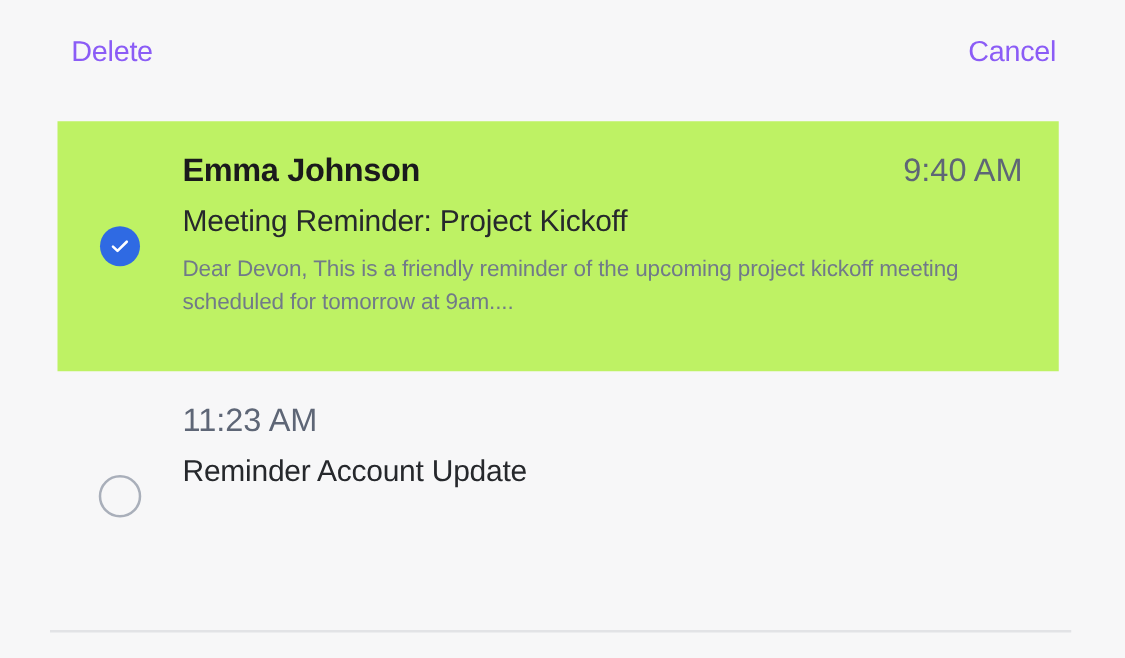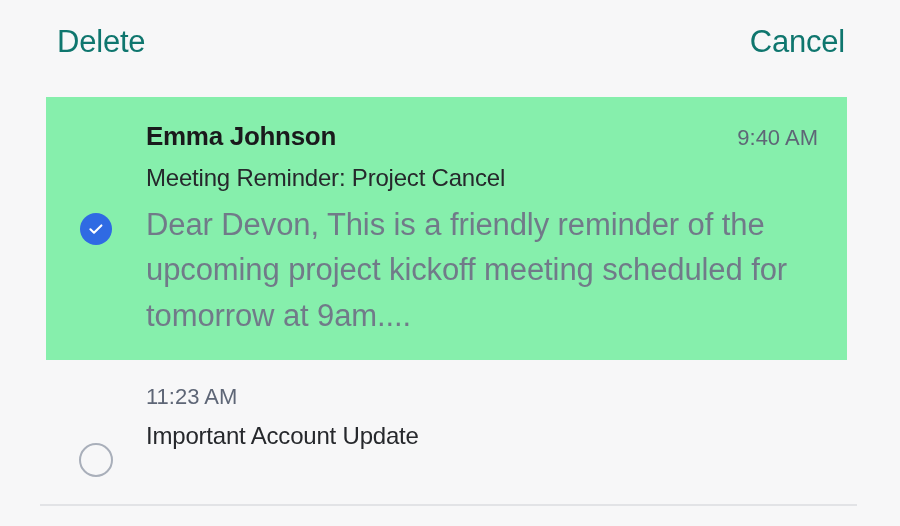--- a/index.html
+++ b/index.html
@@ -23,24 +23,24 @@
     left: 0;
     width: 900px;
     height: 82px;
     display: flex;
     align-items: center;
     justify-content: space-between;
     padding: 0 57px 0 57px;
     box-sizing: border-box;
   }
   .action-btn {
-    font-size: 31px;
+    font-size: 23px;
     line-height: 1;
     letter-spacing: -0.2px;
-    color: #0f766e;
+    color: #8b5cf6;
     background: none;
     border: none;
     padding: 0;
     margin: 0;
     cursor: pointer;
     font-family: "Liberation Sans", sans-serif;
     white-space: nowrap;
   }
   .action-btn.right { margin-right: -2px; }
 
@@ -58,21 +58,21 @@
     margin-left: 46px;
     box-sizing: border-box;
     display: flex;
     align-items: flex-start;
     padding: 22px 0 22px 0;
     min-height: 200px;
     background: transparent;
     cursor: pointer;
   }
   .mail-row.selected {
-    background: #86efac;
+    background: #bef264;
   }
 
   
   .check-col {
     width: 100px;
     flex: 0 0 100px;
     display: flex;
     align-items: center;
     justify-content: center;
     align-self: stretch;
@@ -115,38 +115,38 @@
   }
   .sender {
     font-size: 26px;
     font-weight: bold;
     color: #1a1a1c;
     letter-spacing: -0.3px;
     line-height: 1.18;
     white-space: nowrap;
   }
   .timestamp {
-    font-size: 22px;
+    font-size: 26px;
     color: #5e6676;
     line-height: 1.18;
     white-space: nowrap;
     flex: 0 0 auto;
   }
   .subject {
     font-size: 24px;
     color: #26282c;
     letter-spacing: -0.2px;
     line-height: 1.25;
     margin-top: 11px;
     white-space: nowrap;
     overflow: hidden;
     text-overflow: ellipsis;
   }
   .preview {
-    font-size: 31px;
+    font-size: 18px;
     color: #717a89;
     letter-spacing: -0.1px;
     line-height: 1.47;
     margin-top: 9px;
     max-width: 660px;
   }
 
   .divider {
     position: absolute;
     left: 40px;
@@ -172,32 +172,32 @@
         <svg width="18" height="18" viewBox="0 0 18 18" aria-hidden="true">
           <path d="M3.4 9.3 L7.0 12.7 L14.4 5.4" fill="none" stroke="#ffffff" stroke-width="2.1" stroke-linecap="round" stroke-linejoin="round"></path>
         </svg>
       </span>
     </div>
     <div class="mail-body">
       <div class="mail-top">
         <span class="sender">Emma Johnson</span>
         <span class="timestamp">9:40 AM</span>
       </div>
-      <div class="subject">Meeting Reminder: Project Cancel</div>
+      <div class="subject">Meeting Reminder: Project Kickoff</div>
       <div class="preview">Dear Devon, This is a friendly reminder of the upcoming project kickoff meeting scheduled for tomorrow at 9am....</div>
     </div>
   </div>
 
   <div class="mail-row">
     <div class="check-col">
       <span class="check-circle unchecked"></span>
     </div>
     <div class="mail-body">
       <div class="mail-top">
         <span class="timestamp">11:23 AM</span>
       </div>
-      <div class="subject">Important Account Update</div>
+      <div class="subject">Reminder Account Update</div>
     </div>
   </div>
 
 </div>
 
 <div class="divider"></div>
 
 </body></html>

